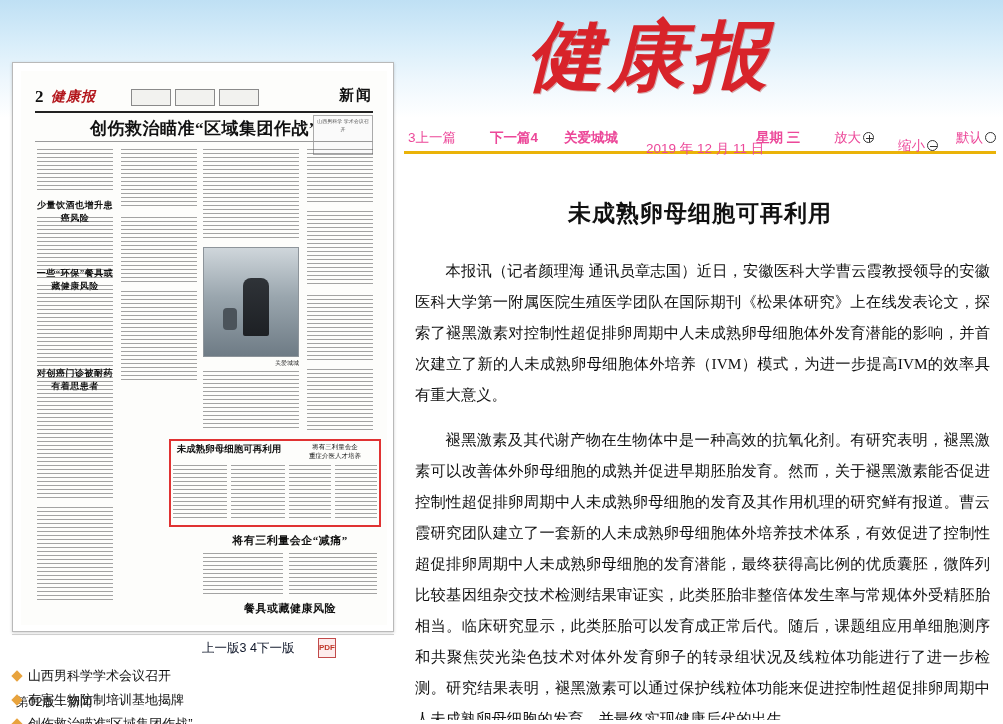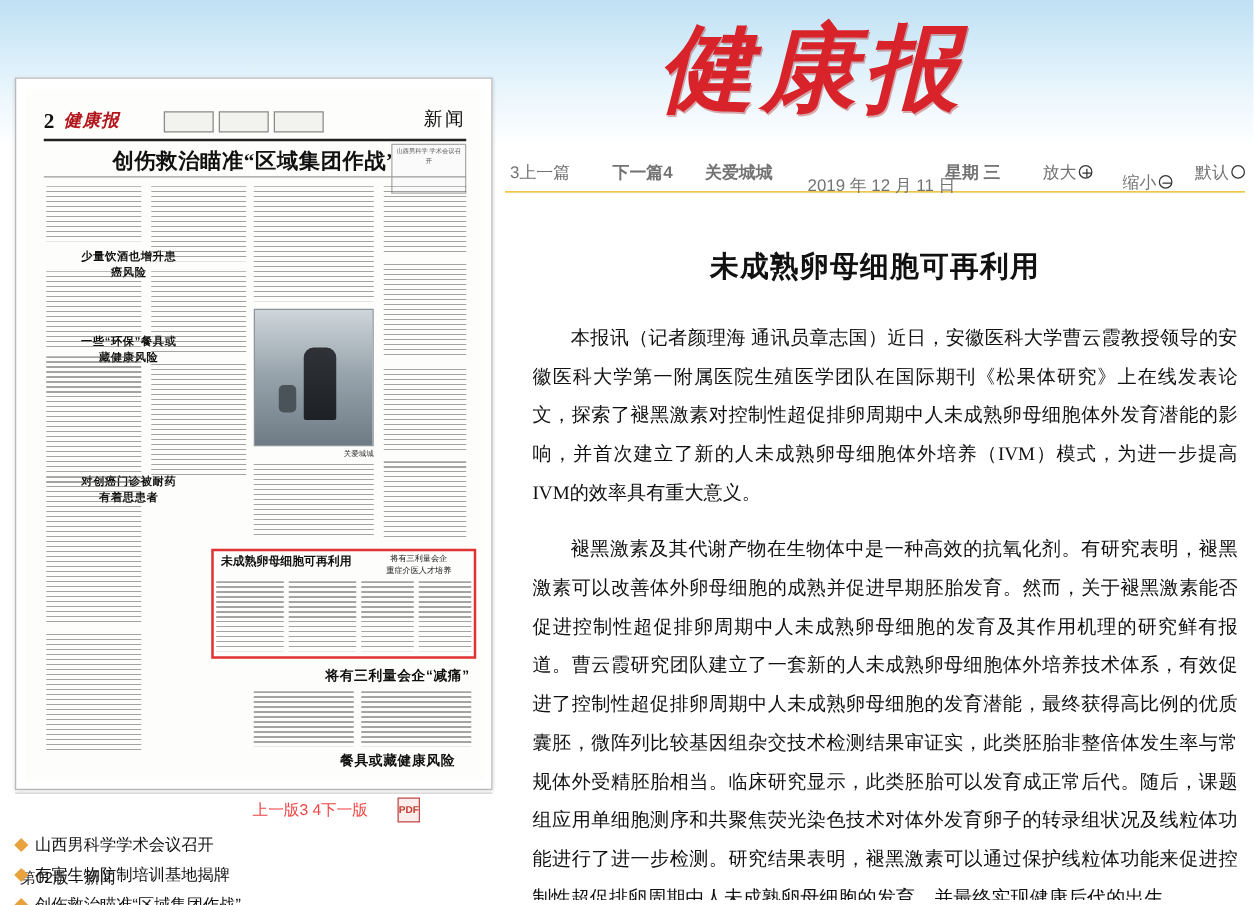--- a/index.html
+++ b/index.html
@@ -71,21 +71,21 @@
     font-size: 14px; font-weight: bold; color: #b3161c;
     letter-spacing: 1px;
     font-style: italic;
   }
   .p-mast-box {
     position: absolute; top: 2px;
     height: 17px; border: 1px solid #8a8a8a; background: #f2f2ef;
   }
   .p-mast-sec {
     position: absolute; right: 0; top: -1px;
-    font-size: 15px; font-weight: normal; color: #111;
+    font-size: 15px; font-weight: bold; color: #111;
     letter-spacing: 2px;
   }
   .p-headline {
     position: absolute; left: 14px; top: 46px; width: 338px;
     text-align: center;
     font-family: "Liberation Serif", serif;
     font-size: 17px;
     font-weight: bold;
     color: #111;
     letter-spacing: 0.5px;
@@ -104,27 +104,26 @@
     background:
       repeating-linear-gradient(
         180deg,
         #5a5a5a 0px, #5a5a5a 1px,
         rgba(0,0,0,0) 1px, rgba(0,0,0,0) 4px
       );
     opacity: 0.55;
   }
   .subhead {
     position: absolute;
-    font-family: Liberation Sans, sans-serif;
+    font-family: Liberation Serif, serif;
     font-weight: bold;
     color: #111;
     font-size: 9px;
     letter-spacing: 0.5px;
     text-align: center;
-    margin-left: 28px;
   }
   .rule {
     position: absolute;
     background: #9a9a9a;
     height: 1px;
   }
   .photo {
     position: absolute;
     background: linear-gradient(180deg,#cfd6db 0%, #9aa6ae 45%, #6e7b85 100%);
     border: 1px solid #8d949a;
@@ -155,21 +154,21 @@
     text-align: center;
   }
   
   .paper-footer {
     position: absolute;
     left: 12px; top: 634px; width: 382px; height: 26px;
     border-top: 1px solid #cfcfcf;
     font-size: 12.5px; color: #222;
   }
   .pf-left { position: absolute; left: 4px; top: 22px; margin-top: 37px; }
-  .pf-mid { position: absolute; left: 190px; top: 5px; color: #ef4444; }
+  .pf-mid { position: absolute; left: 190px; top: 5px; color: #0f172a; }
   .pf-pdf {
     position: absolute; left: 306px; top: 3px;
     width: 18px; height: 20px;
     border: 1px solid #c14a4a;
     background: #fdecec;
     color: #c0392b; font-size: 8px; font-weight: bold;
     text-align: center; line-height: 18px;
   }
   .headline-list {
     position: absolute;
@@ -187,23 +186,23 @@
   .hl-item .bullet {
     position: absolute; left: 1px; top: 8px;
     width: 8px; height: 8px;
     background: #e8a33d;
     transform: rotate(45deg);
   }
   
   .toolbar {
     position: absolute;
     left: 404px; top: 124px; width: 592px; height: 30px;
-    border-bottom: 1px solid #eab308;
+    border-bottom: 3px solid #eab308;
     font-size: 13.5px;
-    color: #737373;
+    color: #ec4899;
   }
   .tb-prev { position: absolute; left: 4px; top: 5px; }
   .tb-next { position: absolute; left: 86px; top: 5px; font-weight: bold; }
   .tb-nav { position: absolute; left: 160px; top: 5px; font-weight: bold; }
   .tb-date { position: absolute; left: 242px; top: 16px; }
   .tb-week { position: absolute; left: 352px; top: 5px; font-weight: bold;}
   .tb-zoomin { position: absolute; left: 430px; top: 5px; }
   .tb-zoomout { position: absolute; left: 494px; top: 13px; }
   .tb-default { position: absolute; left: 552px; top: 5px; }
   .circ {
@@ -233,21 +232,21 @@
   .article-title {
     text-align: center;
     font-family: "Liberation Serif", serif;
     font-size: 23px;
     font-weight: bold;
     color: #111;
     margin: 38px 0 26px 0;
     letter-spacing: 1px;
   }
   .article-body p {
-    margin: 0 0 14px 16px;
+    margin: 0 0 14px 5px;
     font-family: "Liberation Serif", serif;
     font-size: 15.3px;
     line-height: 31px;
     color: #111;
     text-align: justify;
     text-justify: inter-ideograph;
     text-indent: 2em;
     padding: 0 6px;
   }
 </style>
@@ -276,21 +275,21 @@
       <div class="p-topright-box">山西男科学
 学术会议召开</div>
 
       <div class="rule" style="left:14px; top:70px; width:338px;"></div>
 
       <div class="col" style="left:16px; top:78px; width:76px; height:44px;"></div>
       <div class="subhead" style="left:14px; top:128px; width:80px;">少量饮酒也增升患癌风险</div>
       <div class="col" style="left:16px; top:146px; width:76px; height:62px;"></div>
       <div class="subhead" style="left:14px; top:196px; width:80px;">一些“环保”餐具或藏健康风险</div>
       <div class="col" style="left:16px; top:214px; width:76px; height:96px;"></div>
-      <div class="subhead" style="left:14px; top:308px; width:80px;text-align:center;">对创癌门诊被耐药有着思患者</div>
+      <div class="subhead" style="left:14px; top:296px; width:80px;text-align:center;">对创癌门诊被耐药有着思患者</div>
       <div class="col" style="left:16px; top:310px; width:76px; height:118px;"></div>
       <div class="col" style="left:16px; top:436px; width:76px; height:96px;"></div>
 
       <div class="col" style="left:100px; top:78px; width:76px; height:60px;"></div>
       <div class="col" style="left:100px; top:146px; width:76px; height:66px;"></div>
       <div class="col" style="left:100px; top:220px; width:76px; height:92px;"></div>
 
       <div class="photo" style="left:182px; top:176px; width:96px; height:110px;">
         <div class="fig"></div>
         <div class="fig2"></div>

